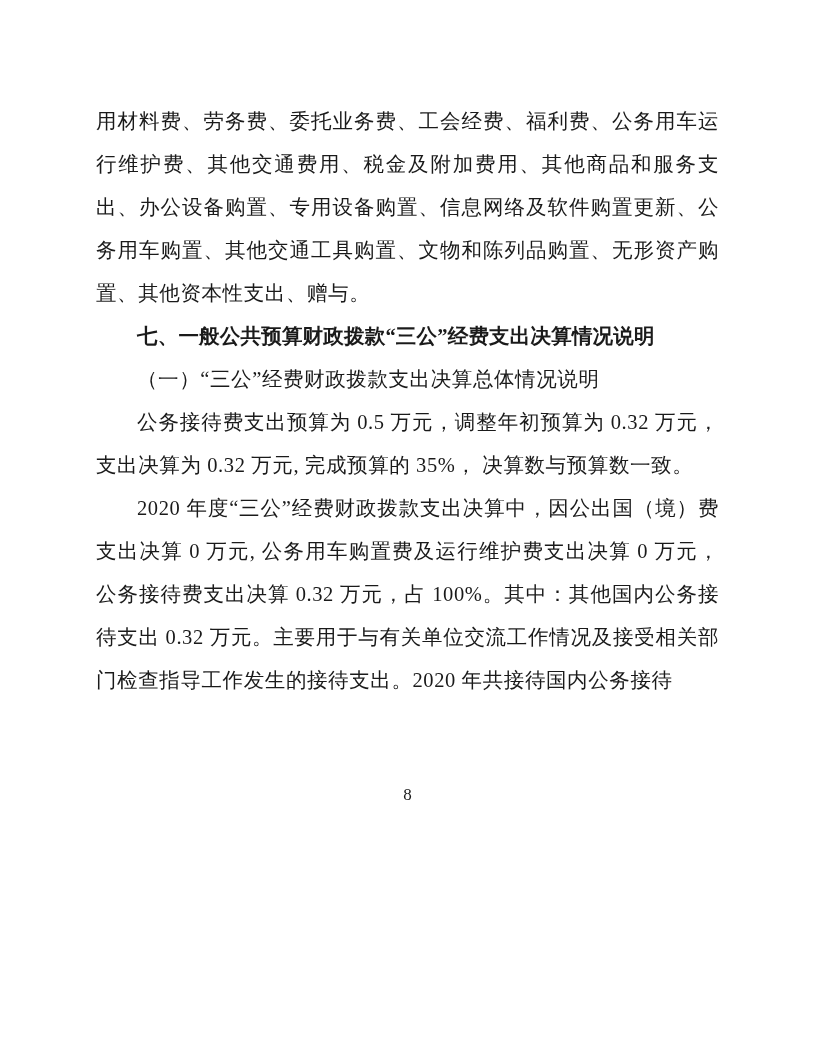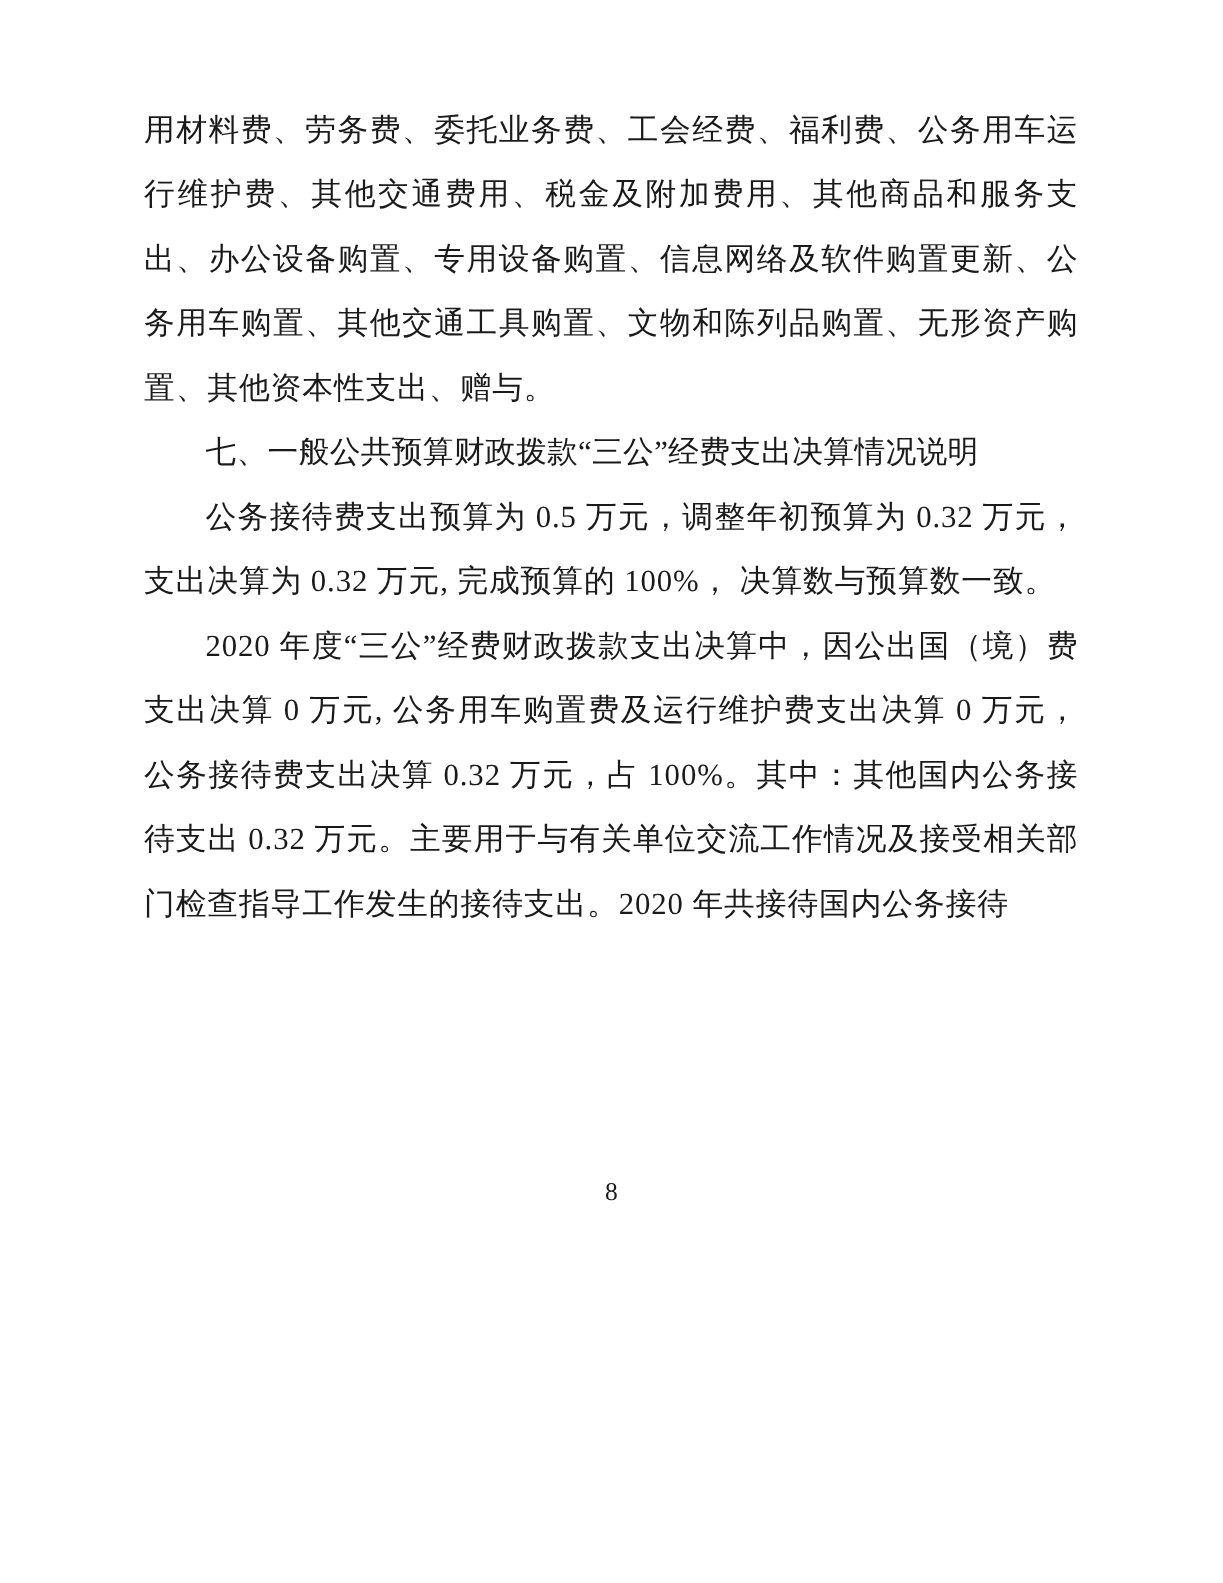--- a/index.html
+++ b/index.html
@@ -12,21 +12,21 @@
     height: 1055px;
     font-family: "Liberation Serif", "DejaVu Serif", serif;
     color: #1a1a1a;
     position: relative;
     overflow: hidden;
   }
   .page {
     box-sizing: border-box;
     width: 815px;
     height: 923px;
-    padding: 66px 96px 40px 96px;
+    padding: 100px 96px 40px 96px;
     position: relative;
   }
   .doc-body {
     font-size: 20.5px;
     line-height: 43px;
     text-align: justify;
     text-justify: inter-ideograph;
     letter-spacing: 0.6px;
   }
   p {
@@ -34,21 +34,21 @@
     padding: 0;
   }
   .para {
     text-indent: 2em;
   }
   .para-flush {
     text-indent: 0;
   }
   .heading {
     text-indent: 2em;
-    font-weight: normal;
+    font-weight: bold;
     letter-spacing: 0.2px;
   }
   .indent3 {
     text-indent: 3em;
   }
   .page-number {
     position: absolute;
     left: 0;
     right: 0;
     bottom: 118px;
@@ -58,17 +58,18 @@
     color: #1a1a1a;
   }
 </style>
 </head>
 <body>
 
 <div class="page">
   <div class="doc-body">
     <p class="para-flush">用材料费、劳务费、委托业务费、工会经费、福利费、公务用车运行维护费、其他交通费用、税金及附加费用、其他商品和服务支出、办公设备购置、专用设备购置、信息网络及软件购置更新、公务用车购置、其他交通工具购置、文物和陈列品购置、无形资产购置、其他资本性支出、赠与。</p>
     <p class="heading">七、一般公共预算财政拨款“三公”经费支出决算情况说明</p>
-    <p class="para">公务接待费支出预算为 0.5 万元，调整年初预算为 0.32 万元，支出决算为 0.32 万元, 完成预算的 100%，   决算数与预算数一致。</p>
+    <p class="para">（一）“三公”经费财政拨款支出决算总体情况说明</p>
+    <p class="para">公务接待费支出预算为 0.5 万元，调整年初预算为 0.32 万元，支出决算为 0.32 万元, 完成预算的 35%，   决算数与预算数一致。</p>
     <p class="para">2020 年度“三公”经费财政拨款支出决算中，因公出国（境）费支出决算 0 万元, 公务用车购置费及运行维护费支出决算 0 万元，公务接待费支出决算 0.32 万元，占 100%。其中：其他国内公务接待支出 0.32 万元。主要用于与有关单位交流工作情况及接受相关部门检查指导工作发生的接待支出。2020 年共接待国内公务接待</p>
   </div>
   <div class="page-number">8</div>
 </div>
 
 </body></html>

